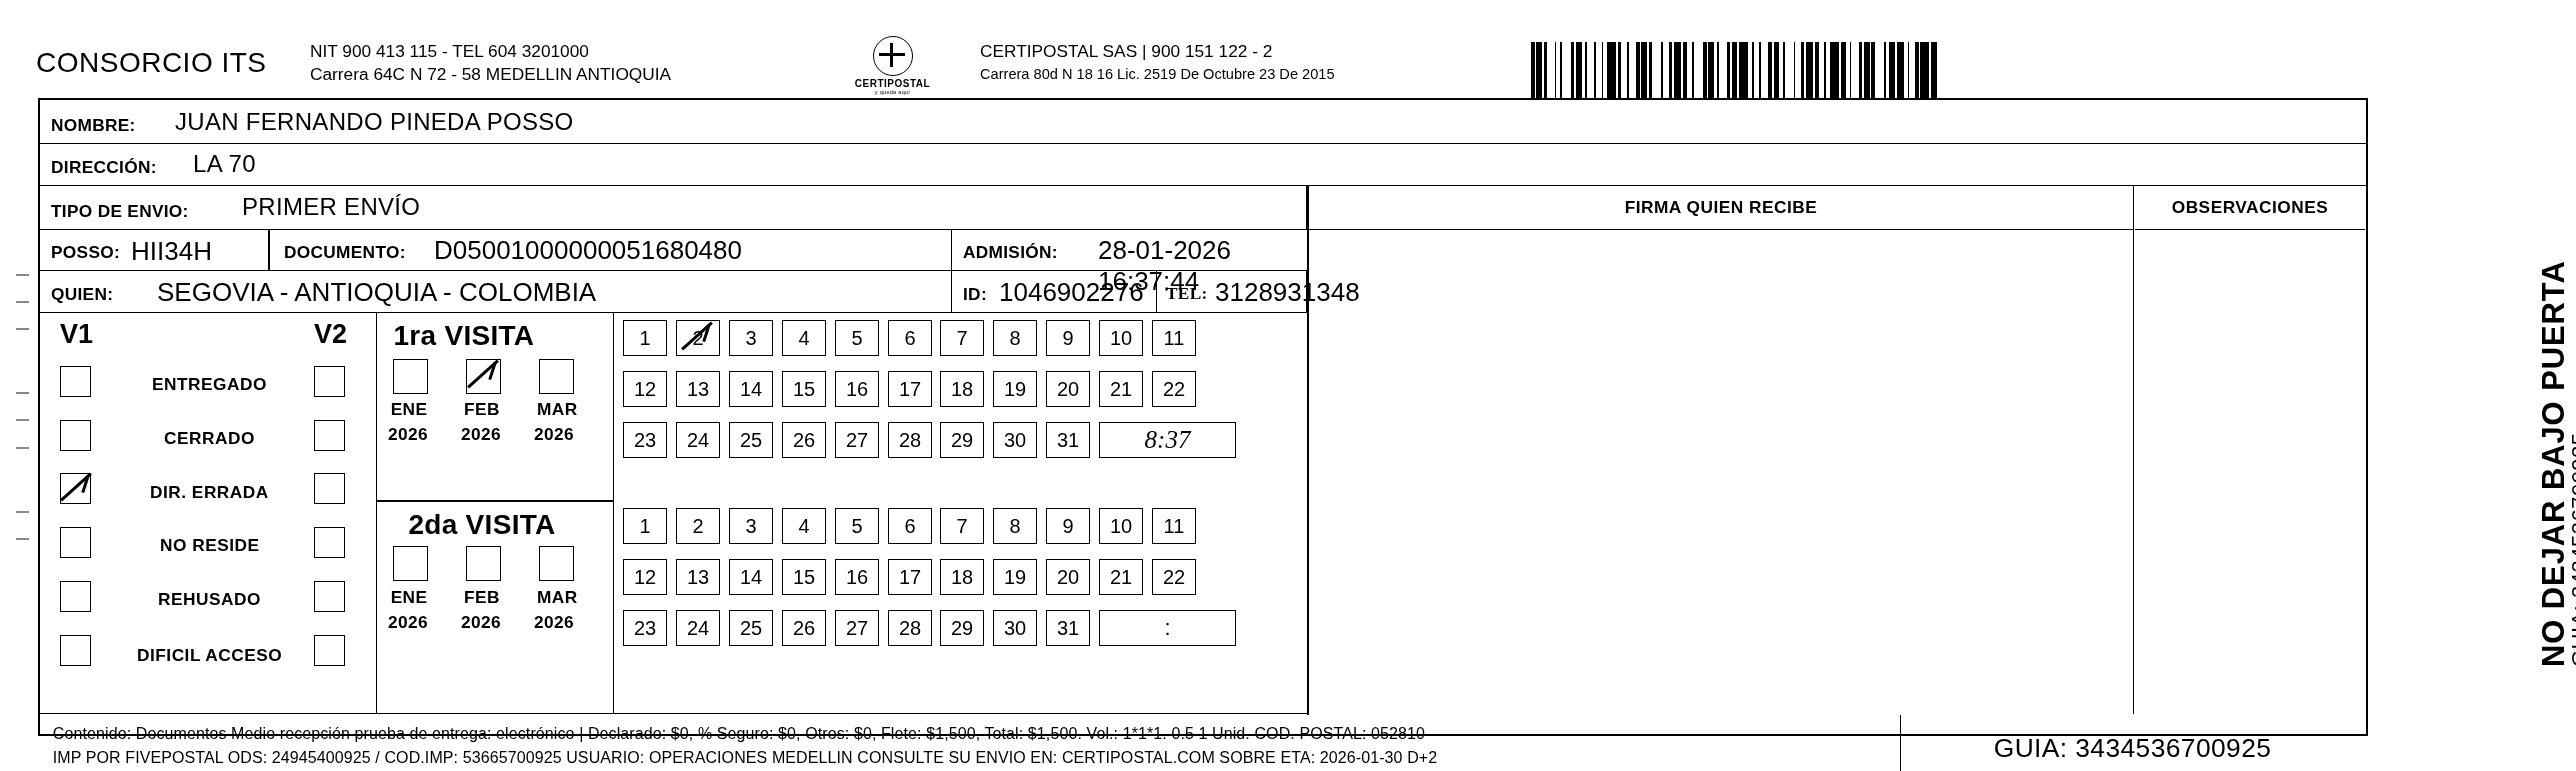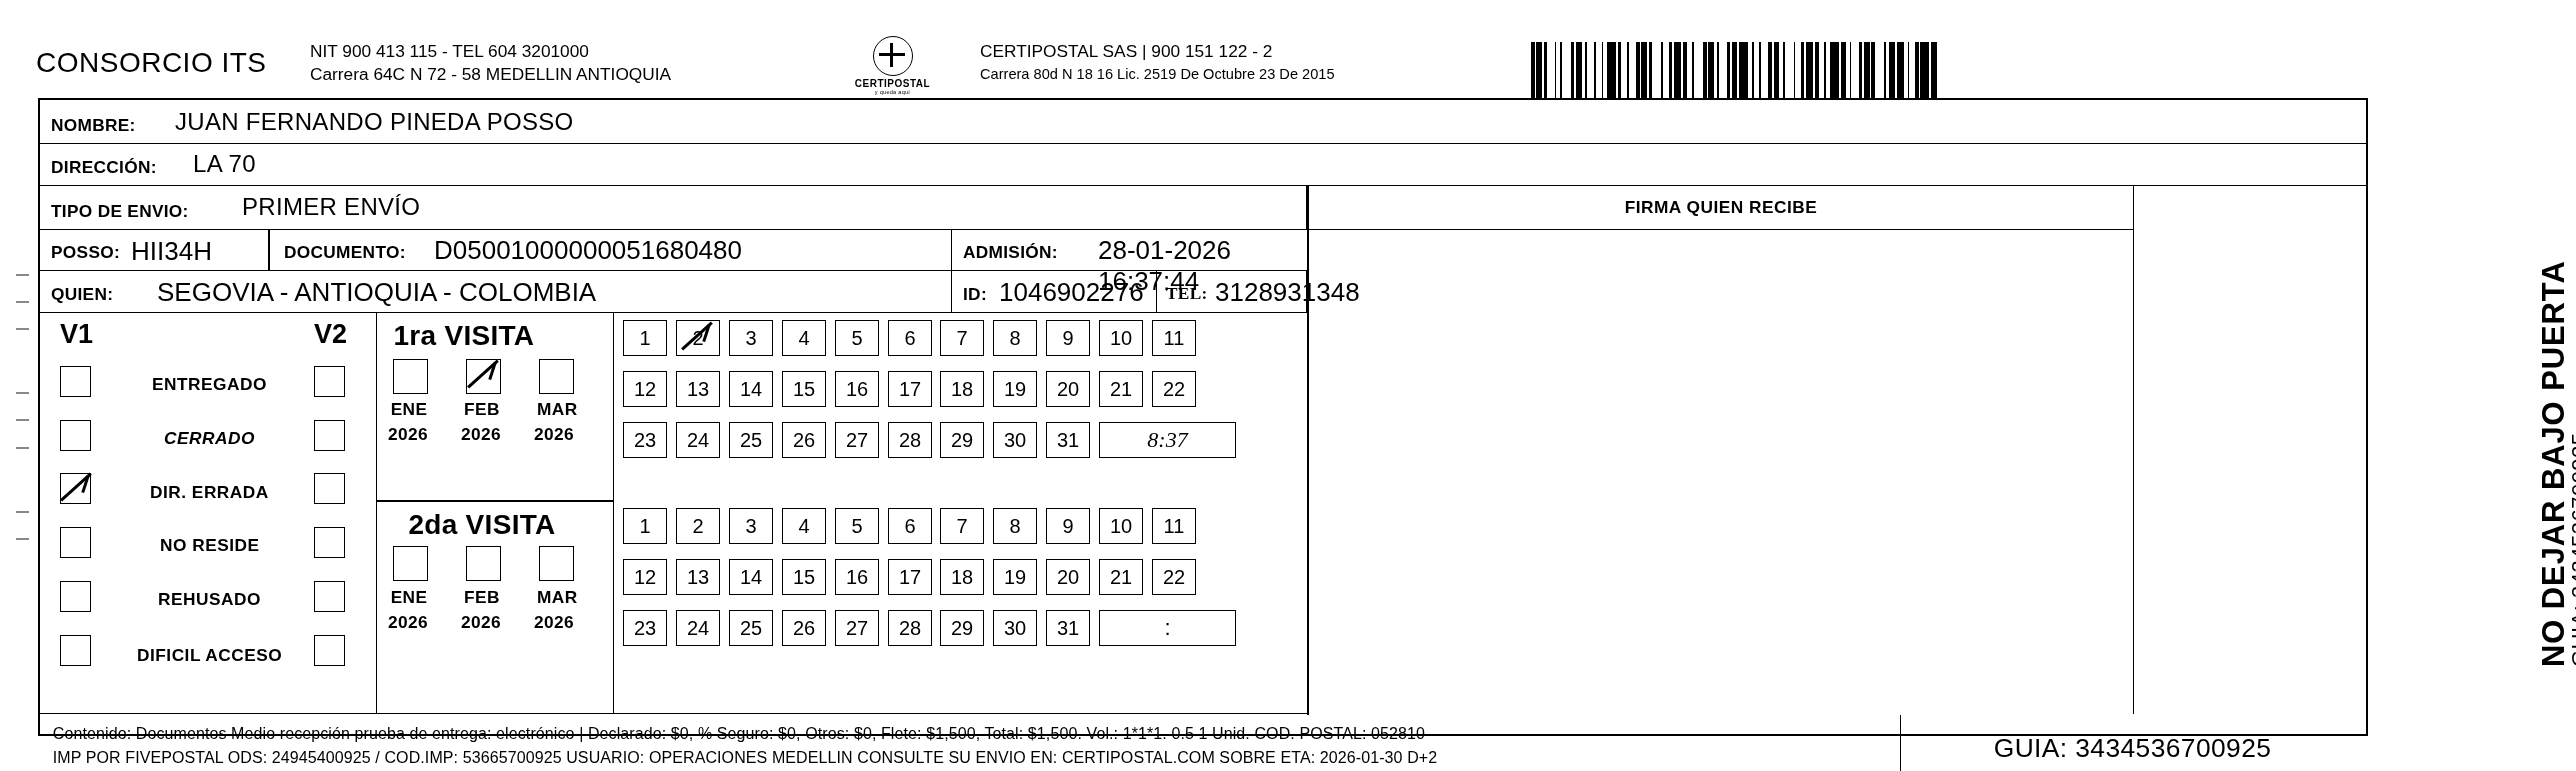--- a/index.html
+++ b/index.html
@@ -72,21 +72,21 @@
   .visitcol{position:absolute;left:337px;top:0;width:237px;height:401px;border-right:1.8px solid #000;box-sizing:border-box;}
   .vtitle{position:absolute;font-size:28px;font-weight:bold;letter-spacing:0.3px;}
   .mbox{position:absolute;width:35px;height:35px;border:1.8px solid #000;box-sizing:border-box;}
   .mname{position:absolute;font-size:17.3px;font-weight:bold;letter-spacing:0.4px;}
   .myear{position:absolute;font-size:17.3px;font-weight:bold;letter-spacing:0.4px;}
   .visit-divider{position:absolute;left:337px;top:187px;width:237px;height:1.8px;background:#000;}
 
   .daysbox{position:absolute;left:574px;top:0;width:693px;height:401px;}
   .day{position:absolute;width:44px;height:36px;border:1.8px solid #000;box-sizing:border-box;font-size:20px;display:flex;align-items:center;justify-content:center;}
   .timebox{position:absolute;width:137px;height:36px;border:1.8px solid #000;box-sizing:border-box;font-size:22px;display:flex;align-items:center;justify-content:center;}
-  .handtime{font-family:"Liberation Serif", serif;font-size:22px;font-style:italic;}
+  .handtime{font-family:"Liberation Serif", serif;font-size:25px;font-style:italic;}
 
   
   .footer{position:absolute;left:0;top:615px;width:2330px;height:auto;}
   .foot-txt{position:absolute;left:12.8px;top:7.3px;width:1824px;font-size:16px;line-height:24px;letter-spacing:0.1px;}
   .guia-cell{position:absolute;left:1860px;top:0;width:464px;height:67px;border-left:1.8px solid #000;box-sizing:border-box;display:flex;align-items:center;justify-content:center;font-size:26.4px;letter-spacing:0.4px;}
 
   
   .vert{position:absolute;right:7.3px;top:109px;width:100px;height:565px;}
   .vert span{display:block;transform-origin:left top;white-space:nowrap;}
   .vert .big{position:absolute;left:67px;top:558px;transform:rotate(-90deg);font-size:31px;font-weight:bold;letter-spacing:0.9px;}
@@ -261,36 +261,39 @@
 
     <div class="row" id="r-tel">
       <span class="lbl" style="position:absolute;left:9px;top:12.8px;font-family:Liberation Serif, serif;">TEL:</span>
       <span class="val-sm" style="position:absolute;left:58px;top:6.4px;">3128931348</span>
     </div>
 
     <div class="vsep"></div>
 
     <div class="firma-head">
       <span class="head-txt">FIRMA QUIEN RECIBE</span>
+    </div>
+    <div class="obs-head">
+      <span class="head-txt">OBSERVACIONES</span>
     </div>
     <div class="firma-body"></div>
     <div class="obs-body"></div>
 
     <div class="grid-area">
 
       <div class="vcol">
         <span class="v1h">V1</span>
         <span class="v2h">V2</span>
         <div id="status-rows">
             <div class="chk" style="left:20px;top:53px;"></div>
             <div class="chk" style="left:274px;top:53px;"></div>
             <div class="statlbl" style="left: 112px; top: 61px;">ENTREGADO</div>
             <div class="chk" style="left:20px;top:107px;"></div>
             <div class="chk" style="left:274px;top:107px;"></div>
-            <div class="statlbl" style="left: 124px; top: 115px; font-style: italic;">CERRADO</div>
+            <div class="statlbl" style="left: 124px; top: 115px;">CERRADO</div>
             <div class="chk" style="left:20px;top:160px;"></div>
             <div class="mark" style="left:20px;top:160px;"></div>
             <div class="chk" style="left:274px;top:160px;"></div>
             <div class="statlbl" style="left: 110px; top: 169px;">DIR. ERRADA</div>
             <div class="chk" style="left:20px;top:214px;"></div>
             <div class="chk" style="left:274px;top:214px;"></div>
             <div class="statlbl" style="left: 120px; top: 222px;">NO RESIDE</div>
             <div class="chk" style="left:20px;top:268px;"></div>
             <div class="chk" style="left:274px;top:268px;"></div>
             <div class="statlbl" style="left: 118px; top: 276px;">REHUSADO</div>

